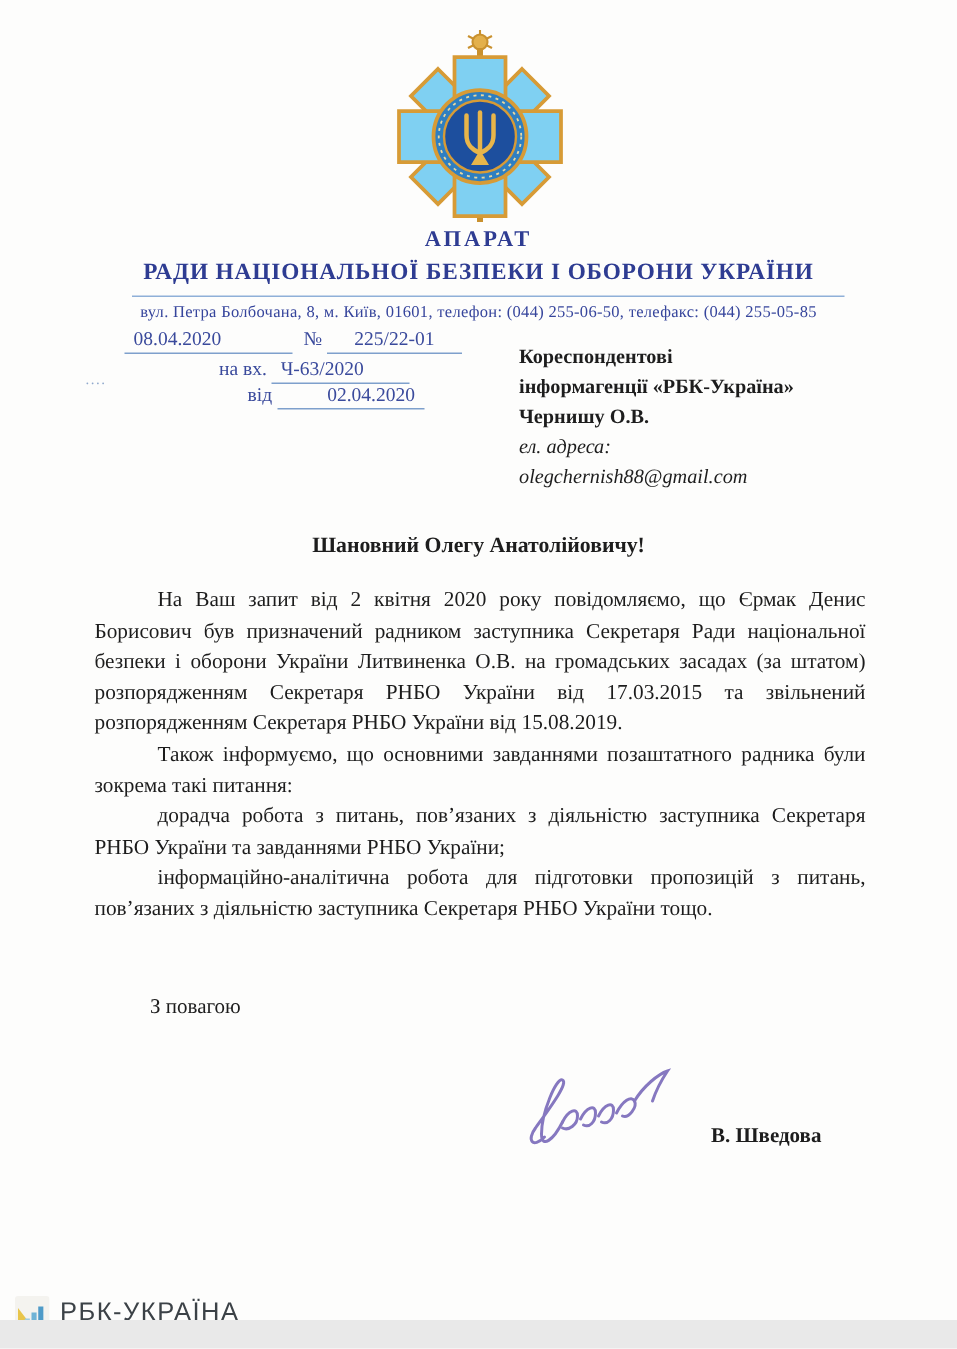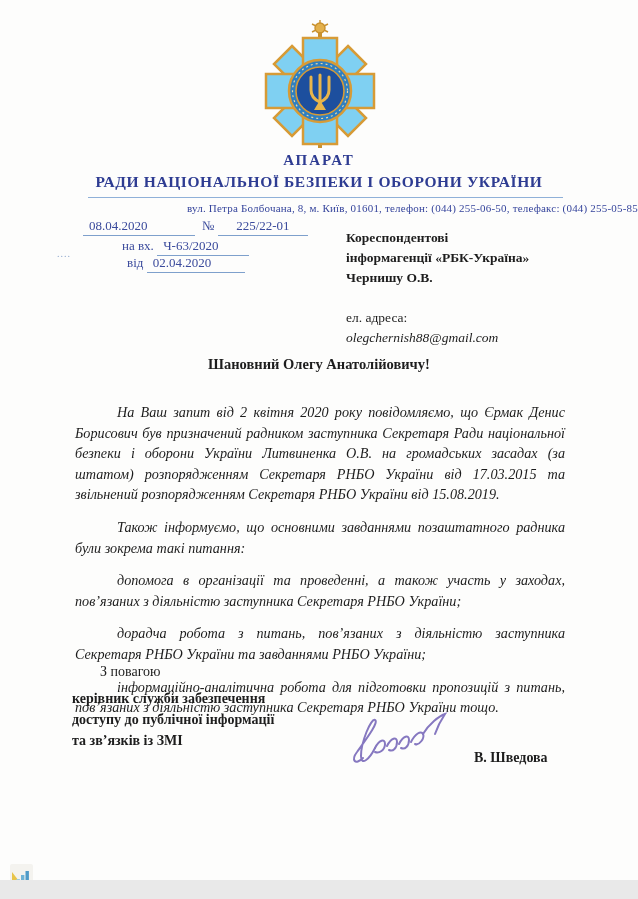--- a/index.html
+++ b/index.html
@@ -23,44 +23,44 @@
     position:absolute;left:0;top:173px;width:100%;
     text-align:center;font-weight:bold;font-size:15.5px;letter-spacing:0.6px;
     color:#2e3c92;
   }
   .org-rule{
     position:absolute;left:88px;top:197px;width:475px;height:0;
     border-top:1.5px solid #8fb0d8;
   }
   .org-address{
     position:absolute;left:0;top:202px;width:100%;
-    text-align:right;font-size:11px;color:#36459c;letter-spacing:0.2px;
+    text-align:center;font-size:11px;color:#36459c;letter-spacing:0.2px;
   }
   
   .reg{position:absolute;left:0;top:218px;width:330px;font-size:13px;color:#3a4a9c;}
   .reg-row{position:absolute;white-space:nowrap;}
   .u{border-bottom:1.2px solid #7ea0cc;padding:0 6px 1px 6px;display:inline-block;}
-  .reg-label{color:#3a4a9c;}
+  .reg-label{color:#3a4a9c;margin-left:24px;}
   .reg-dots{position:absolute;left:57px;top:30px;color:#8fa8cc;font-size:10px;letter-spacing:1px;}
   
   .recipient{position:absolute;left:346px;top:228px;width:250px;font-size:13.5px;line-height:20px;}
   .recipient .bold{font-weight:bold;}
-  .recipient .email-label{margin-top:20px;}
+  .recipient .email-label{margin-top:0;font-style:italic;}
   .recipient .email{font-style:italic;}
   
   .salutation{
     position:absolute;left:0;top:356px;width:100%;
     text-align:center;font-weight:bold;font-size:14.5px;
   }
   .letter-body{
     position:absolute;left:63px;top:390px;width:514px;
     font-size:14.2px;line-height:20.6px;text-align:justify;
     color:#1c1c1c;
   }
-  .letter-body p{margin:12px;text-indent:42px;font-style:italic;}
+  .letter-body p{margin:0;text-indent:42px;}
   
   .regards{position:absolute;left:100px;top:664px;font-weight:normal;font-size:14px;}
   .signer-title{
     position:absolute;left:72px;top:688px;width:260px;
     font-weight:bold;font-size:14px;line-height:21px;
   }
   .signature-svg{position:absolute;left:345px;top:700px;width:115px;height:85px;}
   .signer-name{position:absolute;left:474px;top:750px;font-weight:bold;font-size:14px;}
   
   .wm{
@@ -115,50 +115,44 @@
     <div class="reg-row" style="left:83px;top:0;">
       <span class="u" style="min-width:100px;">08.04.2020</span>
       <span class="reg-label" style="margin-left:4px;">№</span>
       <span class="u" style="min-width:78px;text-align:center;">225/22-01</span>
     </div>
     <div class="reg-dots">....</div>
     <div class="reg-row" style="left:122px;top:20px;">
       <span class="reg-label">на вх.</span>
       <span class="u" style="min-width:80px;">Ч-63/2020</span>
     </div>
-    <div class="reg-row" style="left:127px;top:37px;">
+    <div class="reg-row" style="left:141px;top:37px;text-align:right;">
       <span class="reg-label">від</span>
       <span class="u" style="min-width:86px;">02.04.2020</span>
     </div>
   </div>
 
   <div class="recipient">
     <div class="bold">Кореспондентові</div>
     <div class="bold">інформагенції «РБК-Україна»</div>
     <div class="bold">Чернишу О.В.</div>
     <div class="email-label">ел. адреса:</div>
     <div class="email">olegchernish88@gmail.com</div>
   </div>
 
   <div class="salutation">Шановний Олегу Анатолійовичу!</div>
 
   <div class="letter-body">
     <p>На Ваш запит від 2 квітня 2020 року повідомляємо, що Єрмак Денис Борисович був призначений радником заступника Секретаря Ради національної безпеки і оборони України Литвиненка О.В. на громадських засадах (за штатом) розпорядженням Секретаря РНБО України від 17.03.2015 та звільнений розпорядженням Секретаря РНБО України від 15.08.2019.</p>
     <p>Також інформуємо, що основними завданнями позаштатного радника були зокрема такі питання:</p>
-    <p>допомога в організації та проведенні, а також участь у заходах, пов’язаних з діяльністю заступника Секретаря РНБО України;</p>
     <p>дорадча робота з питань, пов’язаних з діяльністю заступника Секретаря РНБО України та завданнями РНБО України;</p>
     <p>інформаційно-аналітична робота для підготовки пропозицій з питань, пов’язаних з діяльністю заступника Секретаря РНБО України тощо.</p>
   </div>
 
   <div class="regards">З повагою</div>
-  <div class="signer-title">
-    <div>керівник служби забезпечення</div>
-    <div>доступу до публічної інформації</div>
-    <div>та зв’язків із ЗМІ</div>
-  </div>
 
   <svg class="signature-svg" viewBox="0 0 115 85" aria-hidden="true">
     <g fill="none" stroke="#8678c0" stroke-width="2" stroke-linecap="round">
       <path d="M18,58 C10,66 6,60 12,52 C22,38 34,22 30,20 C26,18 16,42 16,56 C16,66 24,60 30,48"></path>
       <path d="M30,48 C34,40 40,38 40,44 C40,50 34,54 30,52"></path>
       <path d="M42,46 C46,38 52,36 52,42 C52,48 48,52 44,50"></path>
       <path d="M54,44 C58,36 64,34 64,40 C64,46 60,50 56,48"></path>
       <path d="M66,42 C70,34 76,30 78,34 C80,38 74,46 70,44"></path>
       <path d="M78,34 C84,24 94,16 100,14 C96,20 92,28 90,34"></path>
     </g>
@@ -167,15 +161,16 @@
   <div class="signer-name">В. Шведова</div>
 
   <div class="wm">
     <svg width="23" height="23" viewBox="0 0 23 23" aria-hidden="true">
       <rect x="0" y="0" width="23" height="23" rx="2" fill="#f4f3ef"></rect>
       <polygon points="2,21 2,8 12,21" fill="#e8c54a"></polygon>
       <rect x="11" y="11" width="3.4" height="10" fill="#6fb3d6"></rect>
       <rect x="15.5" y="7" width="3.4" height="14" fill="#4f9bc8"></rect>
       <rect x="6.5" y="15" width="3.4" height="6" fill="#9ccbe2"></rect>
     </svg>
+    <span class="wm-text">РБК-УКРАЇНА</span>
   </div>
 
 </div>
 
 </body></html>

